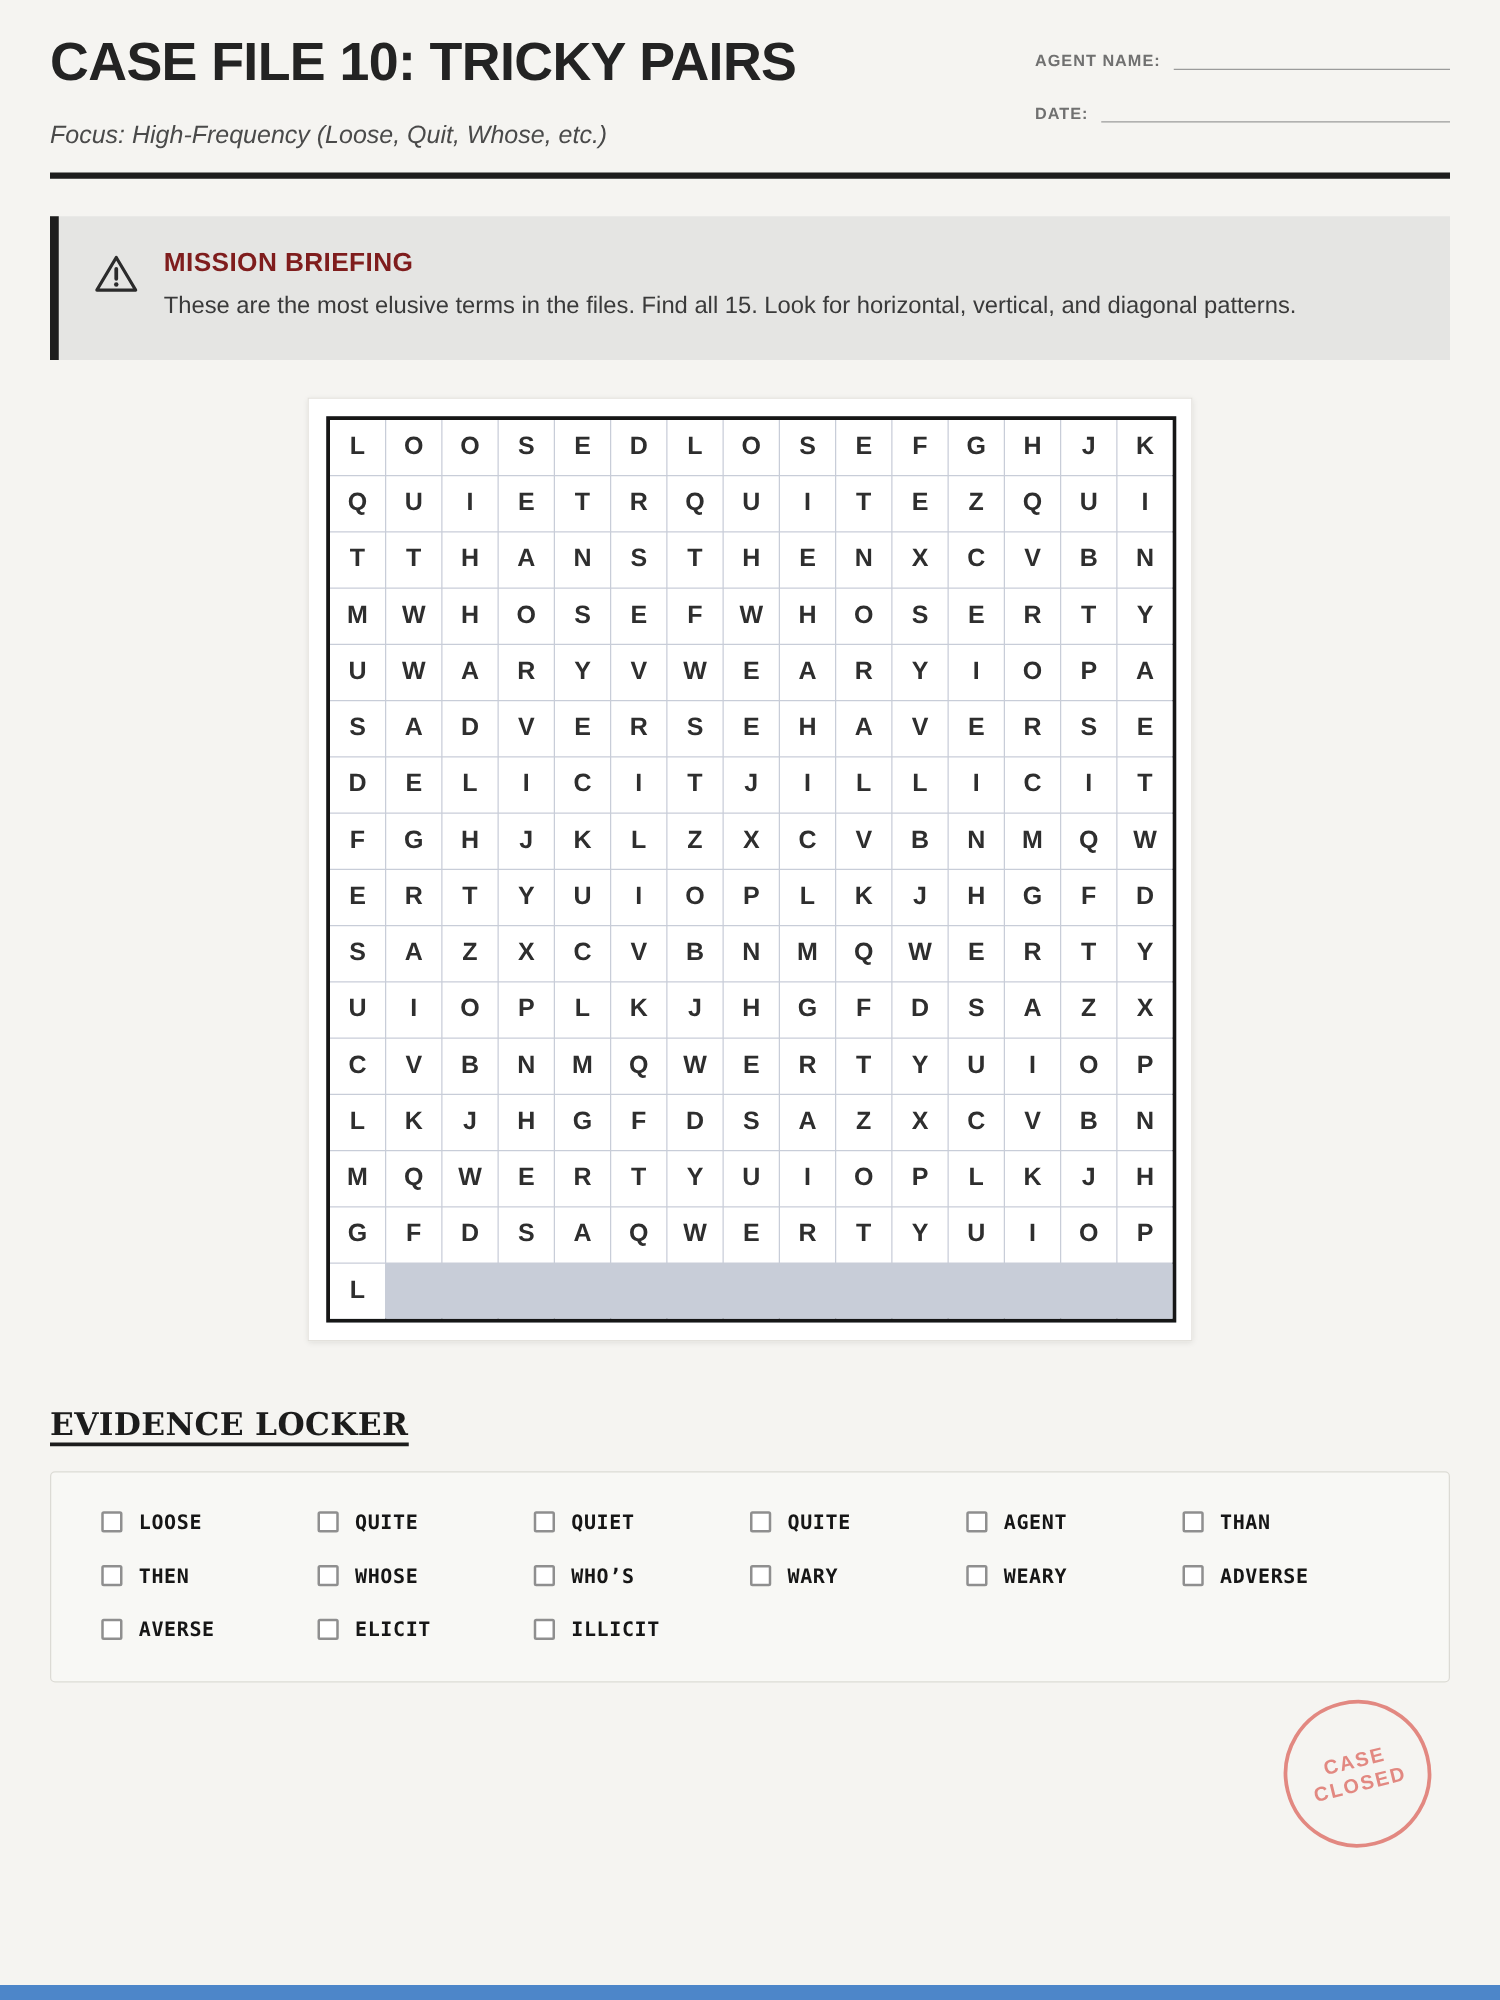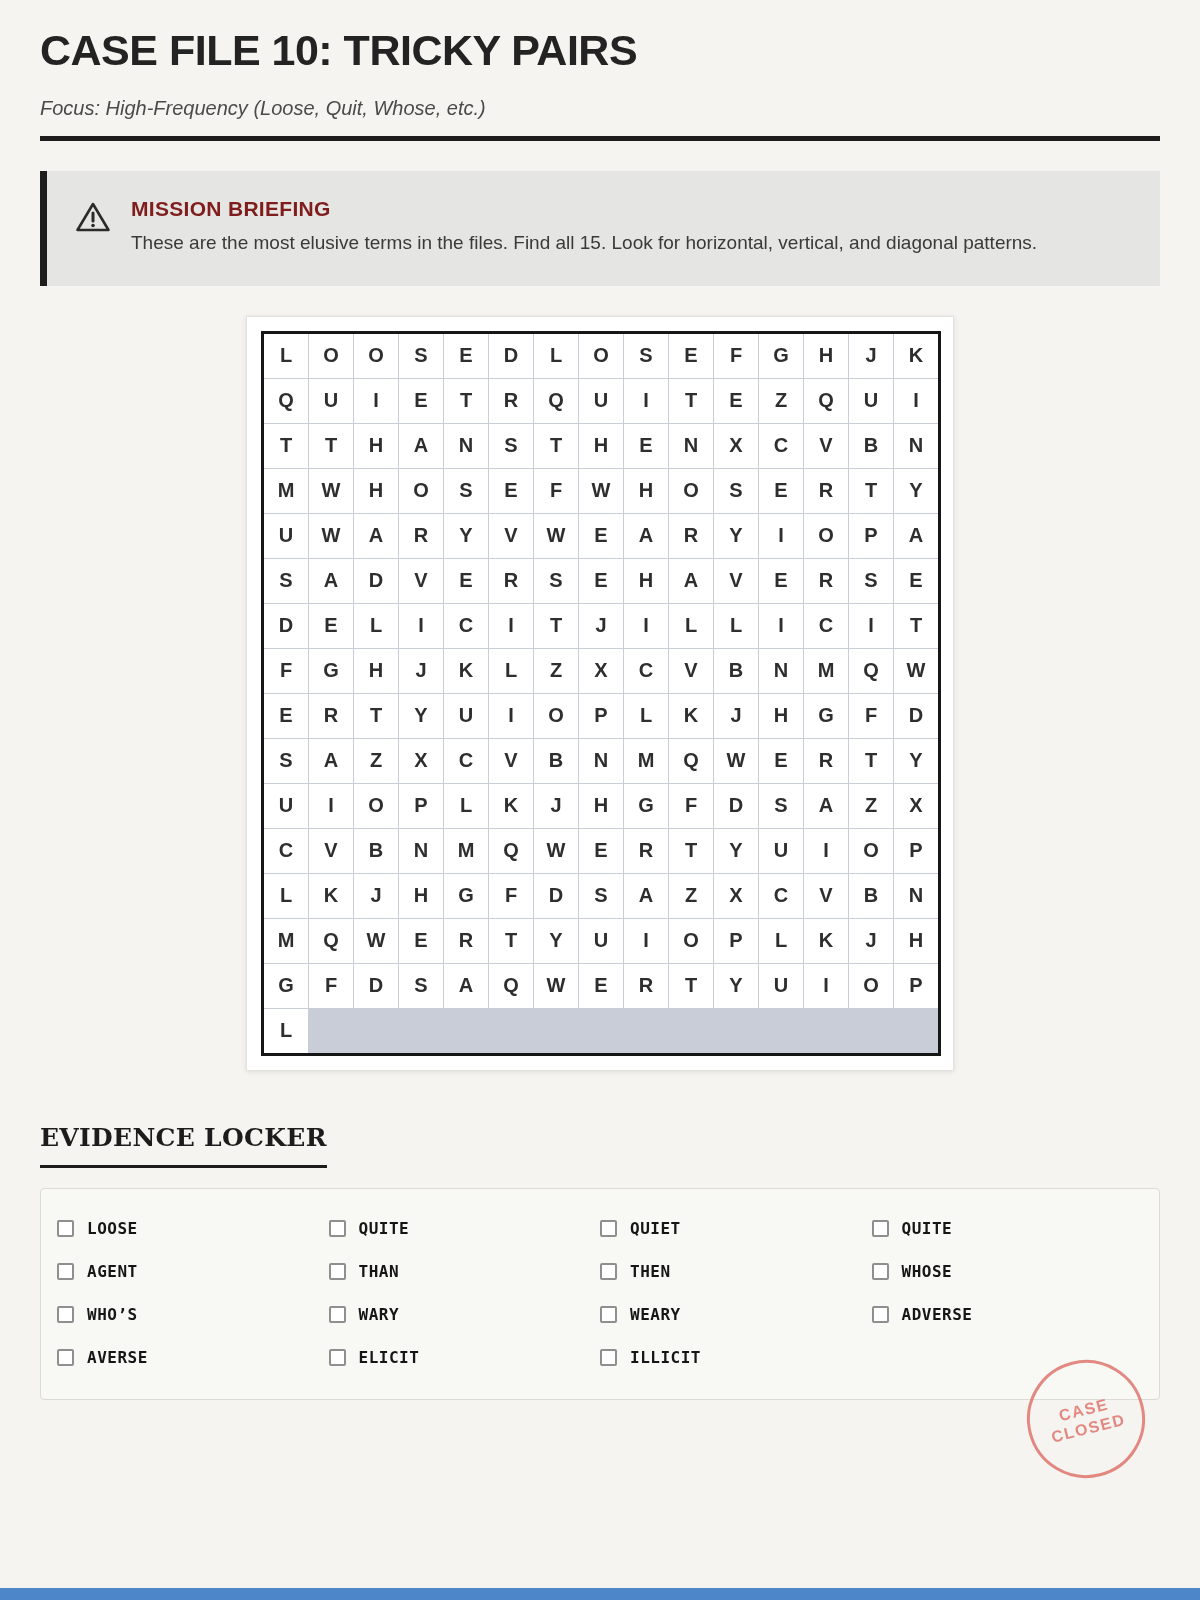--- a/index.html
+++ b/index.html
@@ -30,25 +30,25 @@
   .brief-body { font-size: 19px; color: #3a3a3a; line-height: 1.5; max-width: 1005px; text-align: center; }
 
   .grid-card { width: 708px; margin: 30px auto 0; background: #fff; padding: 14px; border: 1px solid #e3e1dc; box-shadow: 0 1px 5px rgba(0,0,0,0.10); }
   .ws-grid { display: grid; grid-template-columns: repeat(15, 44px); grid-auto-rows: 44px; gap: 1px; background: #c8cdd8; border: 3px solid #161616; width: -moz-fit-content; width: fit-content; }
   .cell { background: #fff; display: flex; align-items: center; justify-content: center; font-weight: bold; font-size: 20px; color: #2e2e2e; }
   .cell.empty { background: #c8cdd8; }
 
   .ev-head {
     display: inline-block; margin: 52px 0 0 40px;
     font-family: "DejaVu Serif", serif; font-size: 25px; font-weight: bold; color: #1c1c1c;
-    border-bottom: 3px solid #1c1c1c; padding-bottom: 13px; letter-spacing: 0.3px;
+    border-bottom: 3px solid #1c1c1c; padding-bottom: 0; letter-spacing: 0.3px;
   }
   .locker {
     margin: 20px 40px 0; border: 1px solid #dcdbd5; background: #f8f8f5; border-radius: 4px;
-    padding: 30px 16px 32px; display: grid; grid-template-columns: repeat(4, 1fr); row-gap: 24px;
+    padding: 30px 40px 32px; display: grid; grid-template-columns: repeat(6, 1fr); row-gap: 24px;
   }
   .word-item { display: flex; align-items: center; gap: 13px; }
   .cb { width: 17px; height: 17px; border: 2px solid #8f8f8f; background: #fff; border-radius: 2px; flex: none; cursor: pointer; }
   .wd { font-family: "DejaVu Sans Mono", monospace; font-weight: bold; font-size: 16px; color: #161616; letter-spacing: 0.5px; }
 
   .stamp {
     position: absolute; right: 55px; top: 1360px; width: 118px; height: 118px;
     border: 3px solid #e07a72; border-radius: 50%;
     display: flex; flex-direction: column; align-items: center; justify-content: center;
     transform: rotate(-14deg); color: #e07a72; font-weight: bold; font-size: 16px;
@@ -58,20 +58,30 @@
 </style>
 </head>
 <body>
 
 
 
 <header class="hdr">
   <div class="hdr-left">
     <h1 class="title">CASE FILE 10: TRICKY PAIRS</h1>
     <p class="subtitle">Focus: High-Frequency (Loose, Quit, Whose, etc.)</p>
+  </div>
+  <div class="hdr-right">
+    <div class="field">
+      <span class="field-label">AGENT NAME:</span>
+      <span class="field-line"></span>
+    </div>
+    <div class="field">
+      <span class="field-label">DATE:</span>
+      <span class="field-line"></span>
+    </div>
   </div>
 </header>
 
 <div class="rule" style="background: rgb(29, 29, 29);"></div>
 
 <section class="briefing" style="background: rgb(229, 229, 227);">
   <div class="warn">
     <svg width="36" height="32" viewBox="0 0 36 32" aria-hidden="true">
       <path d="M18 3 L33.5 29 L2.5 29 Z" fill="none" stroke="#2b2b2b" stroke-width="2.6" stroke-linejoin="round"></path>
       <line x1="18" y1="12" x2="18" y2="20" stroke="#2b2b2b" stroke-width="3" stroke-linecap="round"></line>

